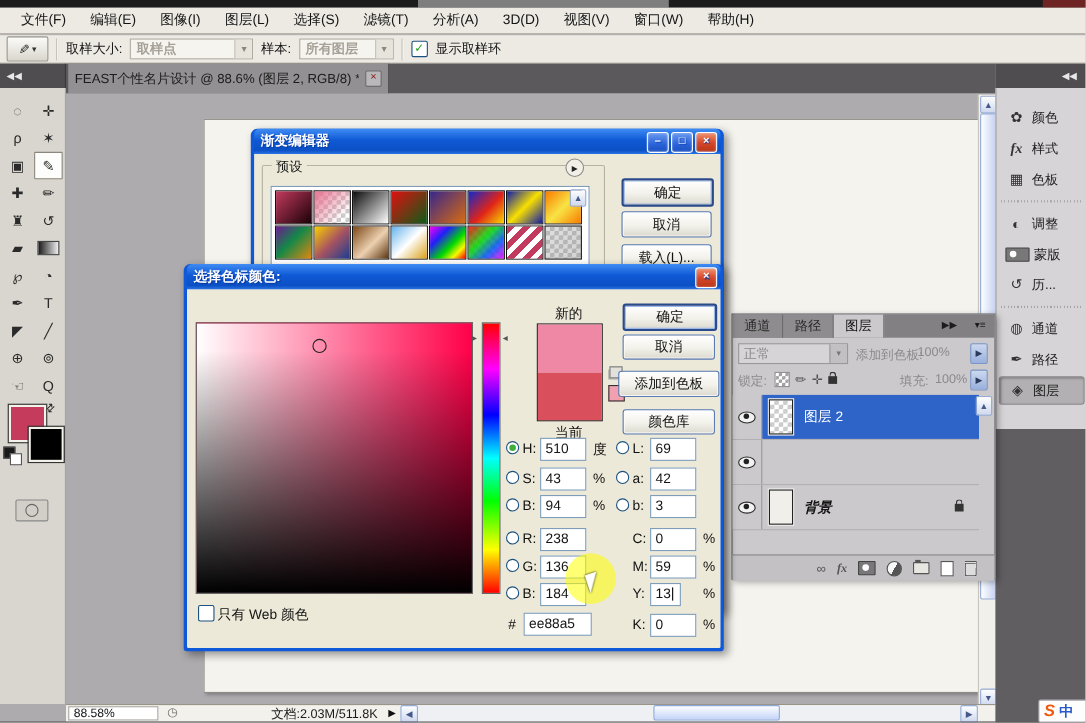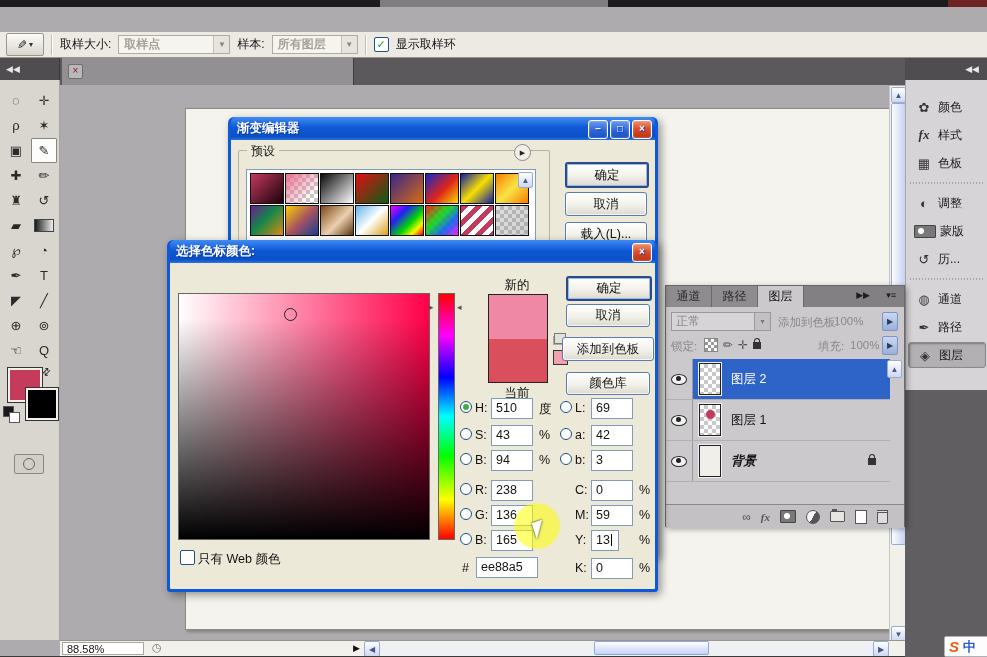--- a/index.html
+++ b/index.html
@@ -178,20 +178,33 @@
 </head>
 <body>
 
 <div class="screen">
 
   <div class="abs title-strip">
     <div class="seg"></div>
     <div class="seg2"></div>
   </div>
 
+  <div class="abs menu-bar" id="menu-bar">
+      <span class="menu-item">文件(F)</span>
+      <span class="menu-item">编辑(E)</span>
+      <span class="menu-item">图像(I)</span>
+      <span class="menu-item">图层(L)</span>
+      <span class="menu-item">选择(S)</span>
+      <span class="menu-item">滤镜(T)</span>
+      <span class="menu-item">分析(A)</span>
+      <span class="menu-item">3D(D)</span>
+      <span class="menu-item">视图(V)</span>
+      <span class="menu-item">窗口(W)</span>
+      <span class="menu-item">帮助(H)</span>
+    </div>
 
   <div class="abs options-bar">
     <div class="toolpreset">
       <span class="eyd">✎</span>
       <span class="dd">▾</span>
     </div>
     <div class="vsep"></div>
     <span>取样大小:</span>
     <div class="dropbox" style="width:112px;">
       <span class="txt" style="flex:1">取样点</span>
@@ -284,37 +297,39 @@
       <div class="mini-fg"></div>
       <div class="mini-bg"></div>
     </div>
     <div class="quickmask">
         <span></span>
       </div>
   </div>
 
   <div class="abs tab-strip">
     <div class="doc-tab">
+      <span style="flex:1;white-space:nowrap;overflow:hidden;">FEAST个性名片设计 @ 88.6% (图层 2, RGB/8) *</span>
       <span class="close">×</span>
     </div>
   </div>
 
   <div class="abs doc-area">
     <div class="canvas"></div>
   </div>
 
   <div class="abs v-scroll">
     <div class="sb-btn" style="left:1px;top:1px;width:13px;height:14px;">▲</div>
     <div class="v-thumb"></div>
     <div class="sb-btn" style="left:1px;top:540px;width:13px;height:14px;">▼</div>
   </div>
 
   <div class="abs status-strip">
     <div class="zoom-box">88.58%</div>
     <span class="clockic">◷</span>
+    <span class="docinfo">文档:2.03M/511.8K</span>
     <span class="statarr">▶</span>
     <div class="h-scroll">
       <div class="sb-btn" style="left:0;top:0;width:14px;height:14px;">◀</div>
       <div class="h-thumb"></div>
       <div class="sb-btn" style="right:0;top:0;width:14px;height:14px;">▶</div>
     </div>
   </div>
   <div class="abs bottom-strip"></div>
 
   <div class="abs dock-hdr">◀◀</div>
@@ -392,24 +407,20 @@
               <span class="eye"></span>
             </div>
             <div class="rest">
               <div class="thumb checkerbg"></div>
               <span class="lname">图层 2</span>
             </div>
           </div>
           <div class="lrow" style="top: 93px;">
             <div class="eyecol">
               <span class="eye"></span>
-            </div>
-            <div class="rest">
-              <div class="thumb checkerbg dot"></div>
-              <span class="lname">图层 1</span>
             </div>
           </div>
           <div class="lrow" style="top: 134px;">
             <div class="eyecol">
               <span class="eye"></span>
             </div>
             <div class="rest">
               <div class="thumb solid"></div>
               <span class="lname it">背景</span>
               <span class="icon-lock" style="margin-left: auto; margin-right: 14px;"></span>
@@ -545,21 +556,21 @@
           <div class="numbox" style="left: 321px; top: 187px; width: 42px;">94</div>
           <span class="flabel" style="left: 369px; top: 190px;">%</span>
           <span class="radio" style="left: 290px; top: 220px;"></span>
           <span class="flabel" style="left: 305px; top: 220px;">R:</span>
           <div class="numbox" style="left: 321px; top: 217px; width: 42px;">238</div>
           <span class="radio" style="left: 290px; top: 245px;"></span>
           <span class="flabel" style="left: 305px; top: 245px;">G:</span>
           <div class="numbox" style="left: 321px; top: 242px; width: 42px;">136</div>
           <span class="radio" style="left: 290px; top: 270px;"></span>
           <span class="flabel" style="left: 305px; top: 270px;">B:</span>
-          <div class="numbox" style="left: 321px; top: 267px; width: 42px;">165</div>
+          <div class="numbox" style="left: 321px; top: 267px; width: 42px;">184</div>
         </div>
       <div id="fields-right">
           <span class="radio" style="left: 390px; top: 138px;"></span>
           <span class="flabel" style="left: 405px; top: 138px;">L:</span>
           <div class="numbox" style="left: 421px; top: 135px; width: 42px;">69</div>
           <span class="radio" style="left: 390px; top: 165px;"></span>
           <span class="flabel" style="left: 405px; top: 165px;">a:</span>
           <div class="numbox" style="left: 421px; top: 162px; width: 42px;">42</div>
           <span class="radio" style="left: 390px; top: 190px;"></span>
           <span class="flabel" style="left: 405px; top: 190px;">b:</span>

